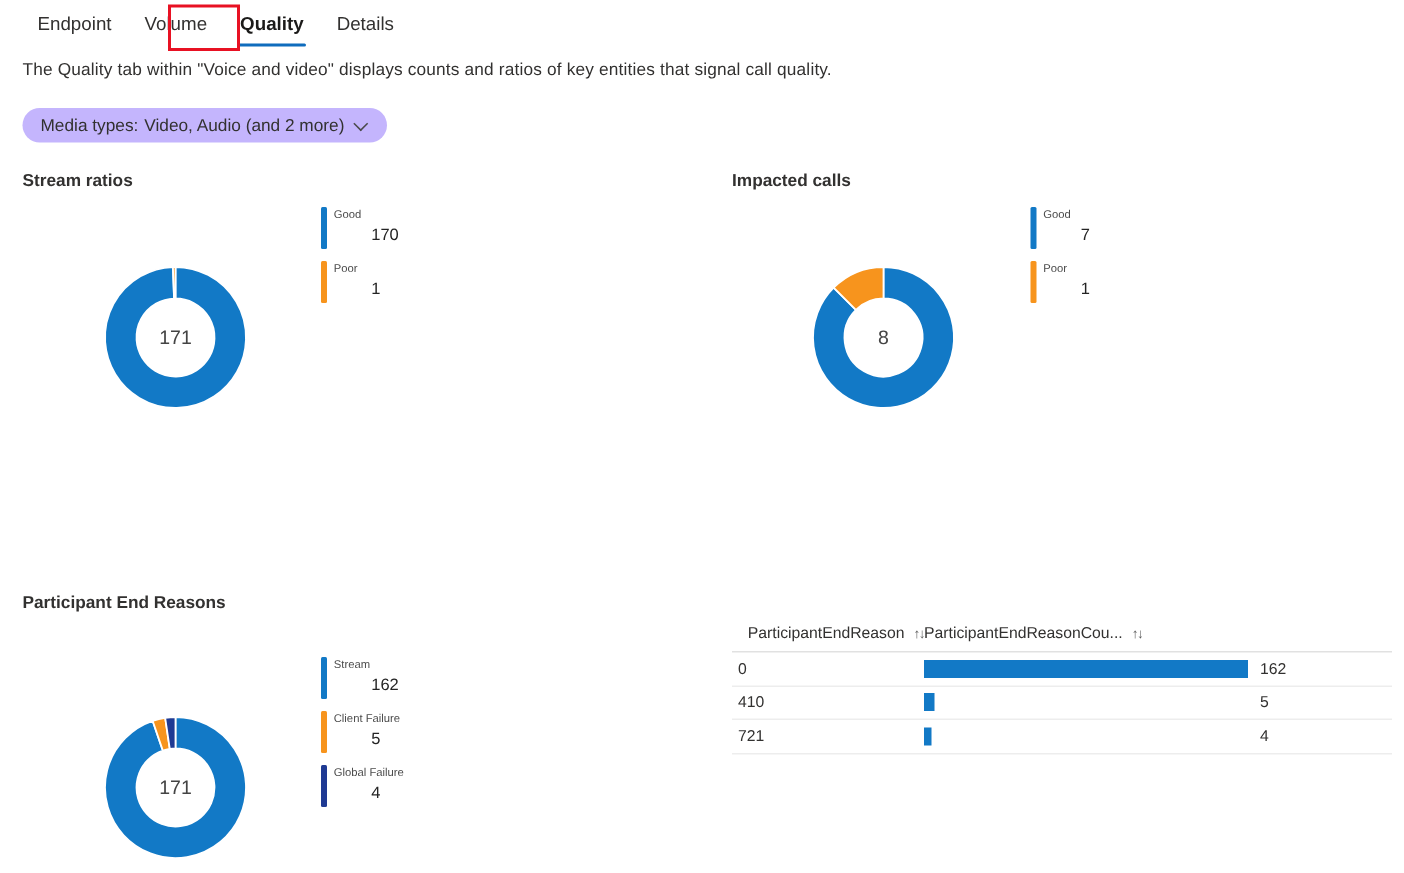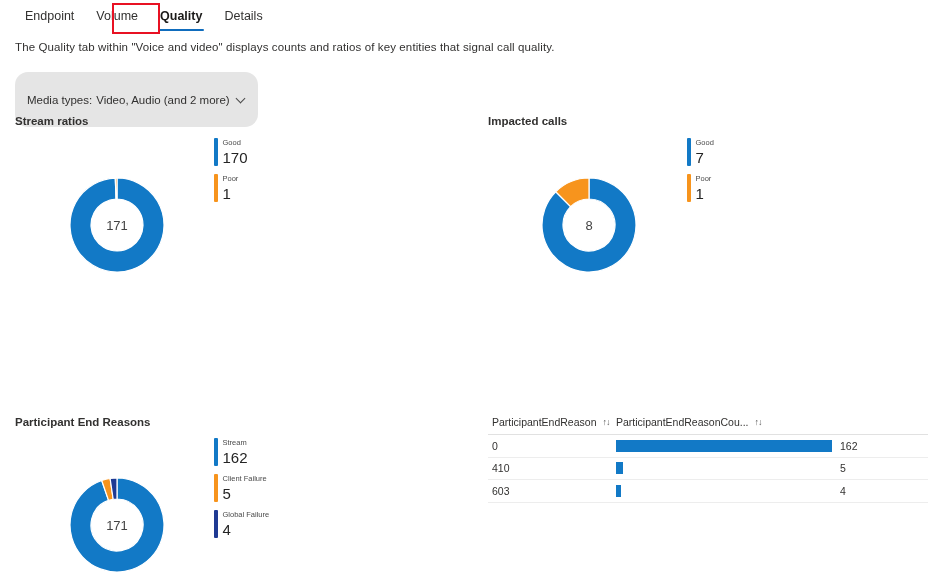--- a/index.html
+++ b/index.html
@@ -75,26 +75,26 @@
 
   
   .filters {
     position: absolute;
     left: 15px;
     top: 72px;
     display: flex;
     gap: 14px;
   }
   .pill {
-    background: #e5e5e5;
+    background: #c4b5fd;
     border-radius: 13px;
     height: 23px;
     display: flex;
     align-items: center;
-    padding: 16px 12px;
+    padding: 0 12px;
     font-size: 11.5px;
     color: #323130;
     cursor: pointer;
     white-space: nowrap;
   }
   .pill .pill-val {
     font-weight: normal;
     margin-left: 4px;
   }
   .pill .chev {
@@ -149,24 +149,25 @@
     flex: 0 0 auto;
   }
   .legend-text { display: flex; flex-direction: column; justify-content: space-between; }
   .legend-label {
     font-size: 7.5px;
     color: #4b4b4b;
     line-height: 9px;
     white-space: nowrap;
   }
   .legend-value {
-    font-size: 15px;
+    font-size: 11px;
     color: #242424;
     line-height: 17px;
     white-space: nowrap;
+    margin-left: 25px;
   }
 
   
   .table {
     position: absolute;
     left: 488px;
     top: 410px;
     width: 440px;
     font-size: 10.5px;
     color: #323130;
@@ -176,21 +177,21 @@
     height: 24px;
     align-items: center;
     border-bottom: 1px solid #e1e1e1;
   }
   .th {
     display: flex;
     align-items: center;
     white-space: nowrap;
     cursor: pointer;
   }
-  .th-0 { width: 128px; padding-left: 4px; box-sizing: border-box; }
+  .th-0 { width: 128px; padding-left: 4px; box-sizing: border-box; justify-content: flex-end; }
   .th-1 { width: 280px; }
   .sort-ico {
     margin-left: 6px;
     font-size: 9px;
     color: #5a5a5a;
     letter-spacing: -1px;
   }
   .table-row {
     display: flex;
     align-items: center;
@@ -299,21 +300,21 @@
   </div>
   <div class="legend-item">
     <div class="legend-swatch" style="background:#f7941d; height:28px;"></div>
     <div class="legend-text">
       <div class="legend-label">Poor</div>
       <div class="legend-value">1</div>
     </div>
   </div>
 </div>
 
-<div class="section-title" style="left:15px; top:416px;">Participant End Reasons</div>
+<div class="section-title" style="left:15px; top:396px;">Participant End Reasons</div>
 
 <div class="donut-wrap" style="left:62px; top:470px;">
   <svg class="donut" width="110" height="110" viewBox="0 0 110 110">
     <g id="donut-slices-2">
         <path d="M 55 8 A 47 47 0 1 1 39.73912494737983 10.546589640070188 L 46.557813800678204 30.40875171578351 A 26 26 0 1 0 55 29 Z" fill="#1279c6" stroke="#ffffff" stroke-width="1.2"></path>
         <path d="M 39.73912494737983 10.546589640070188 A 47 47 0 0 1 48.11701381002018 8.506726281014082 L 51.192390618309034 29.280316666092894 A 26 26 0 0 0 46.557813800678204 30.40875171578351 Z" fill="#f7941d" stroke="#ffffff" stroke-width="1.2"></path>
         <path d="M 48.11701381002018 8.506726281014082 A 47 47 0 0 1 54.99999999999999 8 L 54.99999999999999 29 A 26 26 0 0 0 51.192390618309034 29.280316666092894 Z" fill="#1f3a93" stroke="#ffffff" stroke-width="1.2"></path>
       </g>
     <text class="donut-center" x="55" y="55">171</text>
   </svg>
@@ -363,20 +364,20 @@
         </div>
       </div>
       <div class="table-row">
         <div class="td-label">410</div>
         <div class="td-bar">
           <div class="bar" style="width: 6.66667px;"></div>
           <div class="bar-value">5</div>
         </div>
       </div>
       <div class="table-row">
-        <div class="td-label">603</div>
+        <div class="td-label">721</div>
         <div class="td-bar">
           <div class="bar" style="width: 5.33333px;"></div>
           <div class="bar-value">4</div>
         </div>
       </div>
     </div>
 </div>
 
 </body></html>

